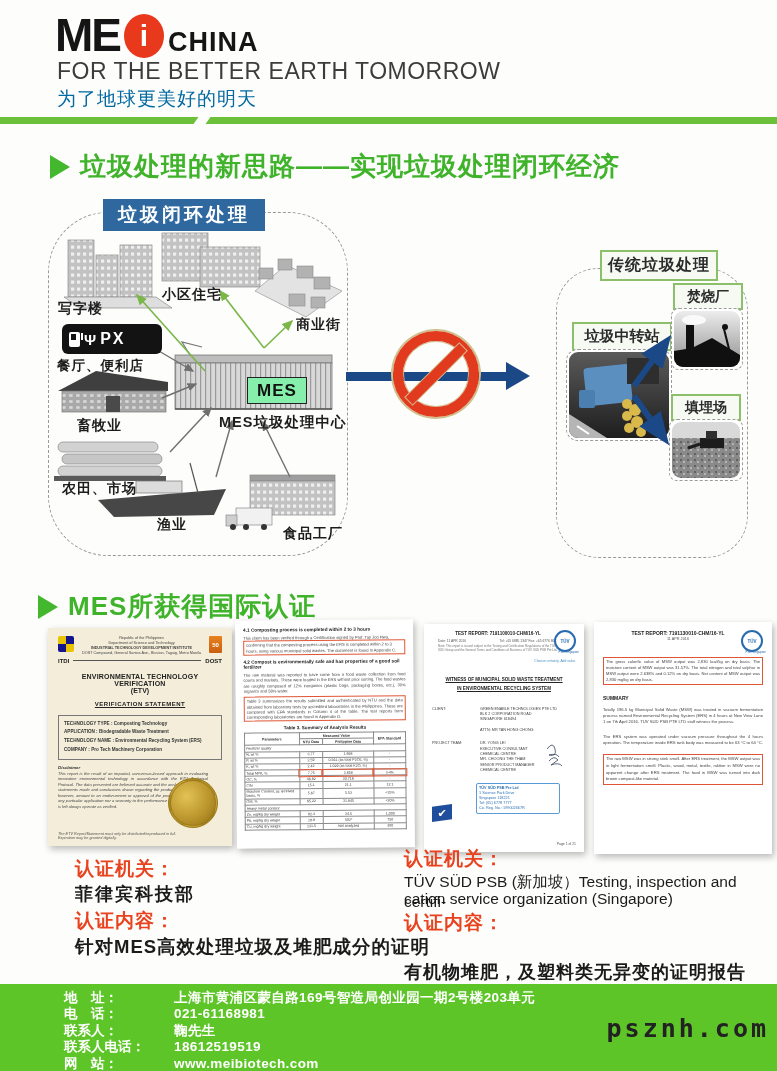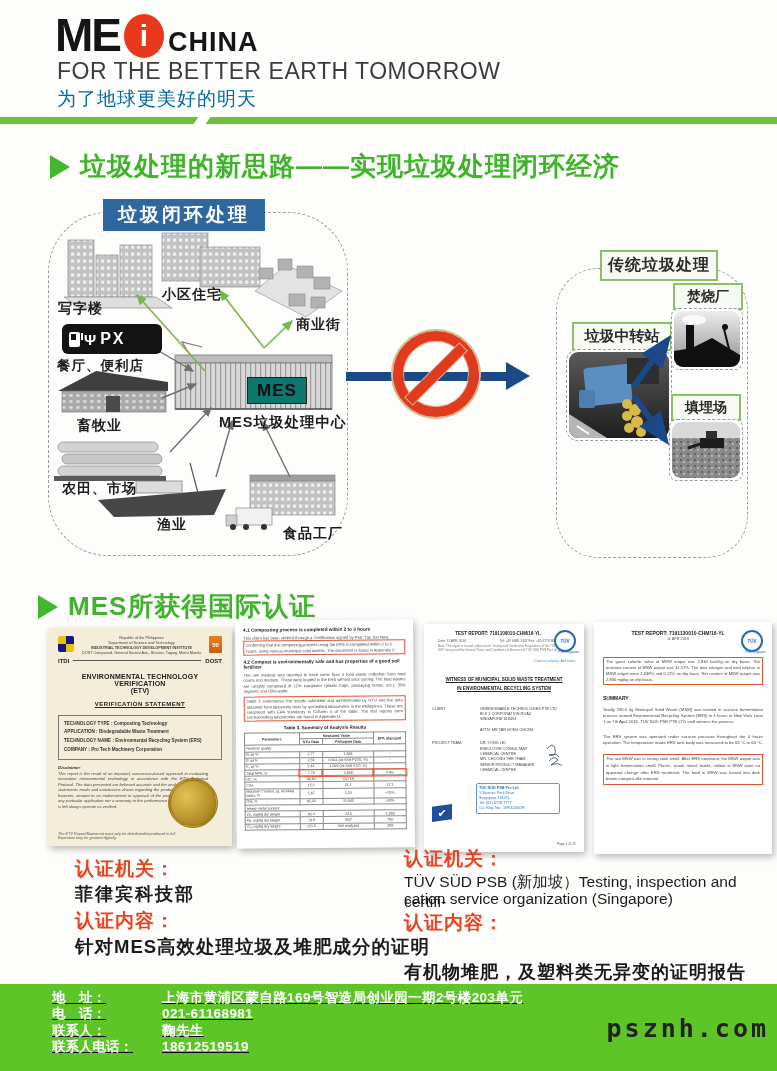--- a/index.html
+++ b/index.html
@@ -14,21 +14,21 @@
   .greenline{left:0;top:117px;width:777px;height:7px;background:#6cc13b;}
   .greenline .notch{position:absolute;left:196px;top:-2px;width:12px;height:11px;background:#fdfdfc;transform:skewX(-35deg);}
   
   .sec-head{display:flex;align-items:center;gap:10px;}
   .tri{width:0;height:0;border-left:20px solid #43b72e;border-top:12px solid transparent;border-bottom:12px solid transparent;}
   .sec-title{font-size:26px;font-weight:800;color:#3fb32a;letter-spacing:1px;}
   
   .dash-box{border:1.6px dashed #9a9a9a;border-radius:60px;}
   .loop-label{background:#2e689f;color:#fff;font-size:19px;font-weight:700;display:flex;align-items:center;justify-content:center;letter-spacing:3px;}
   .node-label{font-size:14px;font-weight:700;color:#1d1d1d;letter-spacing:1px;white-space:nowrap;}
-  .mes-box{background:#0f766e;border:1.6px solid #222;display:flex;align-items:center;justify-content:center;font-size:17px;font-weight:700;color:#111;letter-spacing:1px;}
+  .mes-box{background:#86efac;border:1.6px solid #222;display:flex;align-items:center;justify-content:center;font-size:17px;font-weight:700;color:#111;letter-spacing:1px;}
   .sign{background:#131313;border-radius:6px;display:flex;align-items:center;gap:4px;padding:0 7px;}
   .pump{width:11px;height:15px;background:#fff;border-radius:2px;position:relative;}
   .pump:before{content:"";position:absolute;left:2px;top:2px;width:5px;height:6px;background:#131313;}
   .pump:after{content:"";position:absolute;right:-3px;top:1px;width:2px;height:7px;background:#fff;}
   .forkchar{color:#fff;font-size:15px;font-weight:700;}
   .sign-letters{color:#fff;font-size:16px;font-weight:800;letter-spacing:2px;}
   
   .arrow-shaft{background:#1b4886;}
   .arrow-head{width:0;height:0;border-left:24px solid #1b4886;border-top:14px solid transparent;border-bottom:14px solid transparent;}
   .ban{width:66px;height:66px;border:10px solid #e23a1f;border-radius:50%;box-shadow:0 0 0 2px #cfc08d, inset 0 0 0 1px #cfc08d;}
@@ -478,34 +478,38 @@
   <div class="abs red-label" style="left:75px;top:908px;">认证内容：</div>
   <div class="abs annot" style="left:75px;top:934px;font-size:18.5px;font-weight:600;letter-spacing:1px;">针对MES高效处理垃圾及堆肥成分的证明</div>
 
   <div class="abs red-label" style="left:404px;top:846px;">认证机关：</div>
   <div class="abs annot" style="left:404px;top:872px;font-size:15.5px;">TÜV SÜD PSB (新加坡）Testing, inspection and certifi-</div>
   <div class="abs annot" style="left:404px;top:890px;font-size:15.5px;">cation service organization (Singapore)</div>
   <div class="abs red-label" style="left:404px;top:910px;">认证内容：</div>
   <div class="abs annot" style="left:404px;top:960px;font-size:18px;font-weight:600;letter-spacing:1px;">有机物堆肥，及塑料类无异变的证明报告</div>
 
   <div class="abs footer" style="left:0;top:984px;width:777px;height:87px;">
-    <div style="position:absolute;left:52px;top:6px;text-decoration:underline;">
+    <div style="position:absolute;left:64px;top:6px;">
       <div class="frow">
           <span class="flabel">地　址：</span>
           <span class="fval">上海市黄浦区蒙自路169号智造局创业园一期2号楼203单元</span>
         </div>
       <div class="frow">
           <span class="flabel">电　话：</span>
           <span class="fval">021-61168981</span>
         </div>
       <div class="frow">
           <span class="flabel">联系人：</span>
           <span class="fval">鞠先生</span>
         </div>
       <div class="frow">
           <span class="flabel">联系人电话：</span>
           <span class="fval">18612519519</span>
         </div>
+      <div class="frow">
+          <span class="flabel">网　站：</span>
+          <span class="fval">www.meibiotech.com</span>
+        </div>
     </div>
     <div class="watermark" style="position:absolute;right:8px;top:30px;">psznh.com</div>
   </div>
 
 </div>
 
 </body></html>

